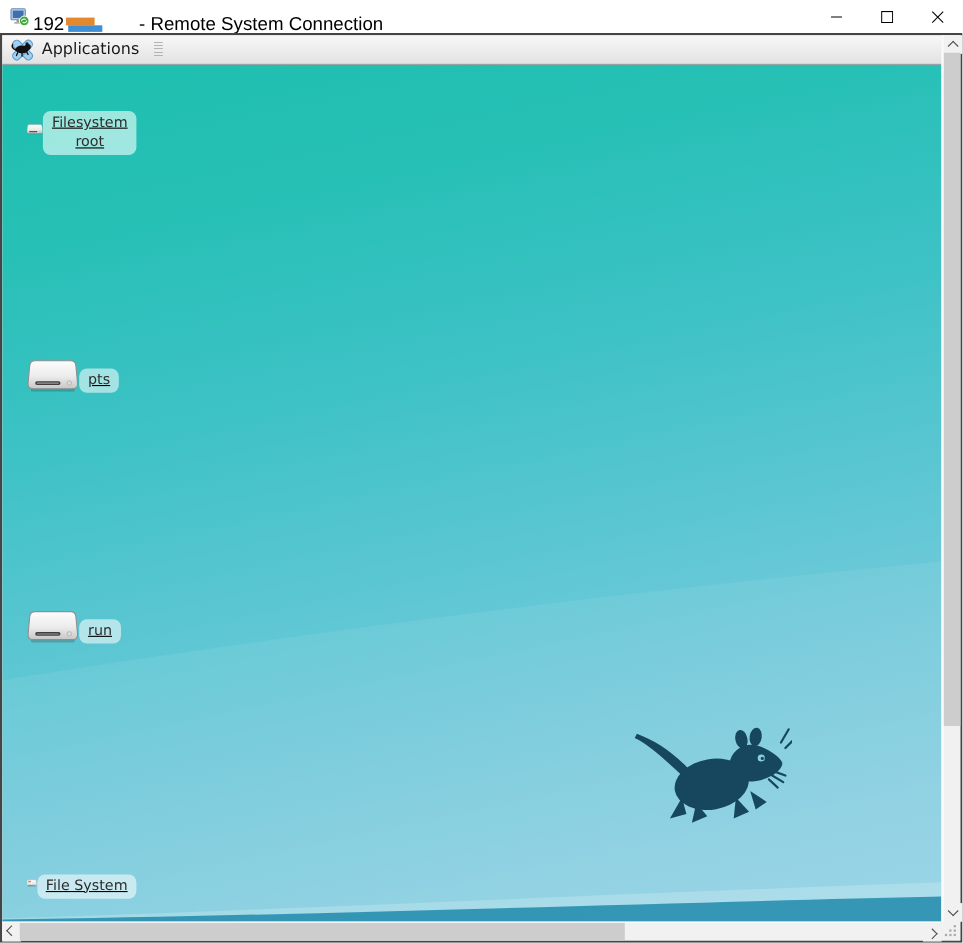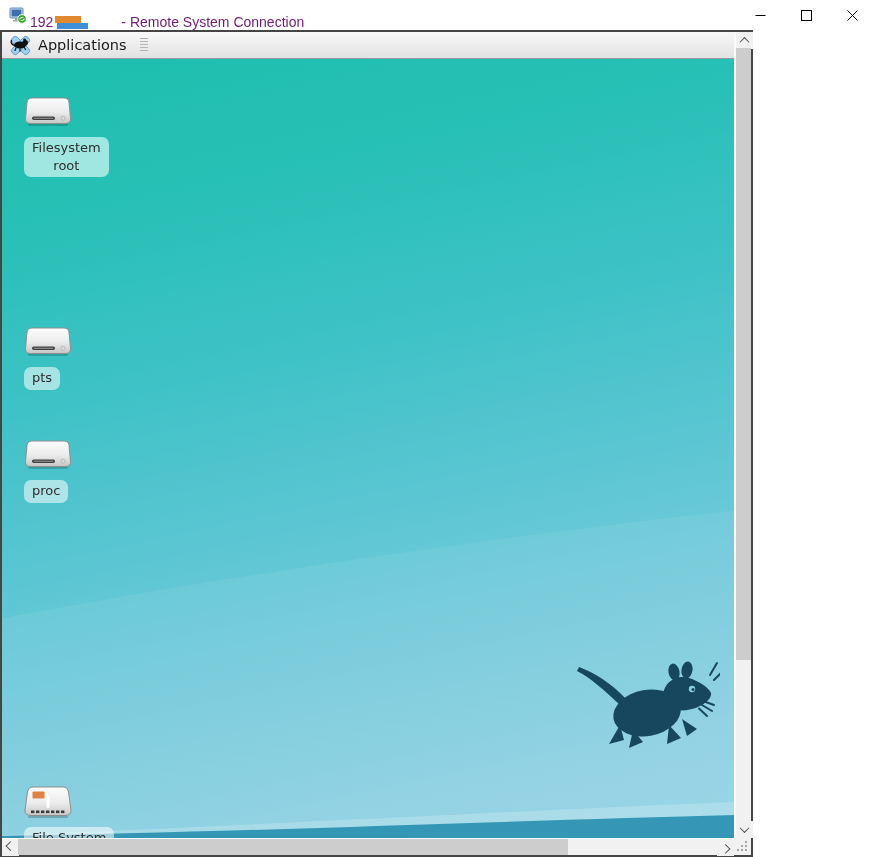--- a/index.html
+++ b/index.html
@@ -3,52 +3,52 @@
 <meta charset="utf-8">
 <style>
   html,body{margin:0;padding:0;}
   body{width:875px;height:857px;position:relative;overflow:hidden;background:#fff;
        font-family:"DejaVu Sans",sans-serif;}
 
   
   .titlebar{position:absolute;top:0;left:0;width:875px;height:30px;background:#ffffff;}
   .titlebar-icon{position:absolute;left:9px;top:6px;width:18px;height:18px;}
   .title-text{position:absolute;left:30px;top:0;height:44px;display:flex;align-items:center;
-              font-family:"Liberation Sans",sans-serif;font-size:14px;color:#701a75;}
+              font-family:"Liberation Sans",sans-serif;font-size:17px;color:#000000;}
   .redact{display:inline-block;position:relative;width:34px;height:18px;margin-left:2px;}
   .redact .bar-orange{position:absolute;left:0;top:3px;width:26px;height:7px;background:#e2892f;}
   .redact .bar-blue{position:absolute;left:2px;top:10px;width:31px;height:6px;background:#3f8fd6;}
   .title-suffix{margin-left:32px;}
   .win-btn{position:absolute;top:0;width:46px;height:30px;display:flex;align-items:center;
            justify-content:center;cursor:default;}
   .btn-min{left:737px;} .btn-max{left:783px;} .btn-close{left:829px;}
 
   
-  .viewport{position:absolute;top:30px;left:0;width:753px;height:827px;box-sizing:border-box;
+  .viewport{position:absolute;top:30px;left:0;width:875px;height:827px;box-sizing:border-box;
             border:2px solid #454545;background:#f0f0f0;}
   .remote{position:absolute;top:0;left:0;right:17px;bottom:17px;overflow:hidden;}
 
   
   .panel{position:absolute;top:0;left:0;right:0;height:26px;
          background:linear-gradient(#f8f8f8,#e2e2e2);border-bottom:1px solid #9a9a9a;
          display:flex;align-items:center;}
   .menu-button{display:flex;align-items:center;gap:7px;height:100%;padding:0 8px;}
   .menu-label{font-size:14.5px;color:#1a1a1a;}
   .panel-grip{width:8px;height:14px;margin-left:5px;
       background:repeating-linear-gradient(to bottom,#b3b3b3 0 1px,rgba(0,0,0,0) 1px 3px);}
 
   
   .desktop{position:absolute;top:27px;left:0;right:0;bottom:0;overflow:hidden;
      background:linear-gradient(168deg,#1dbfae 0%,#27c0b6 18%,#3ec2c6 38%,#5ac6d2 56%,
                                 #74cadb 72%,#8acfe1 88%,#94d3e5 100%);}
   .curves{position:absolute;inset:0;width:100%;height:100%;}
   .mascot{position:absolute;left:573px;top:596px;width:145px;height:95px;}
 
-  .dicon{position:absolute;left:22px;width:100px;display:flex;flex-direction:column;
-         align-items:flex-start;cursor:default;}
+  .dicon{position:absolute;left:22px;width:100px;display:flex;flex-direction:row;
+         align-items:center;cursor:default;text-decoration:underline;}
   .dicon .drv{width:48px;height:36px;}
   .dlabel{margin-top:6px;background:rgba(255,255,255,0.55);border-radius:7px;
           padding:2px 8px 3px;font-size:13px;line-height:1.35;color:#2d2d2d;text-align:center;
           white-space:nowrap;}
   .dlabel span{display:block;}
   .dicon.selected .dlabel{background:rgba(236,255,252,0.62);}
   .i0{top:36px;} .i1{top:151px;} .i2{top:266px;} .i3{top:379px;}
   .i4{top:494px;} .i5{top:609px;} .i6{top:726px;}
 
   
@@ -200,25 +200,25 @@
           <span>Filesystem</span>
           <span>root</span>
         </div>
       </div>
       <div class="dicon i2">
         <svg class="drv">
             <use href="#sym-drive"></use>
           </svg>
         <div class="dlabel">pts</div>
       </div>
-      <div class="dicon i3">
+      <div class="dicon i4">
         <svg class="drv">
             <use href="#sym-drive"></use>
           </svg>
-        <div class="dlabel">proc</div>
+        <div class="dlabel">run</div>
       </div>
       <div class="dicon i6">
         <svg class="drv">
             <use href="#sym-drive-fs"></use>
           </svg>
         <div class="dlabel">File System</div>
       </div>
     </div>
   </div>
 

